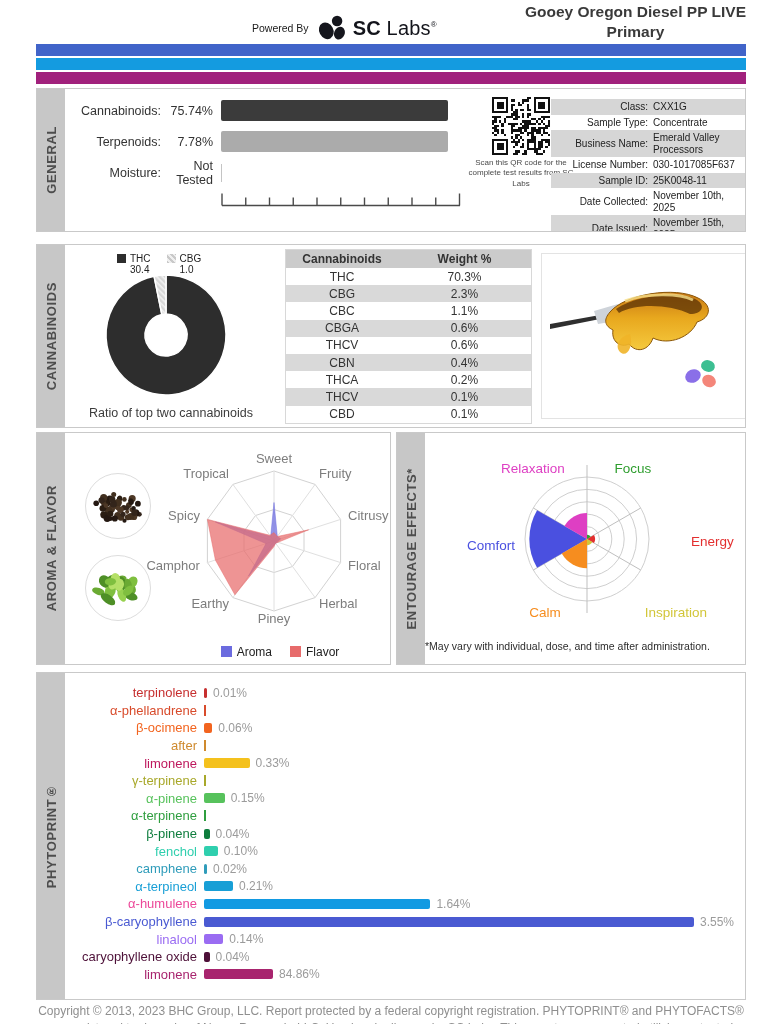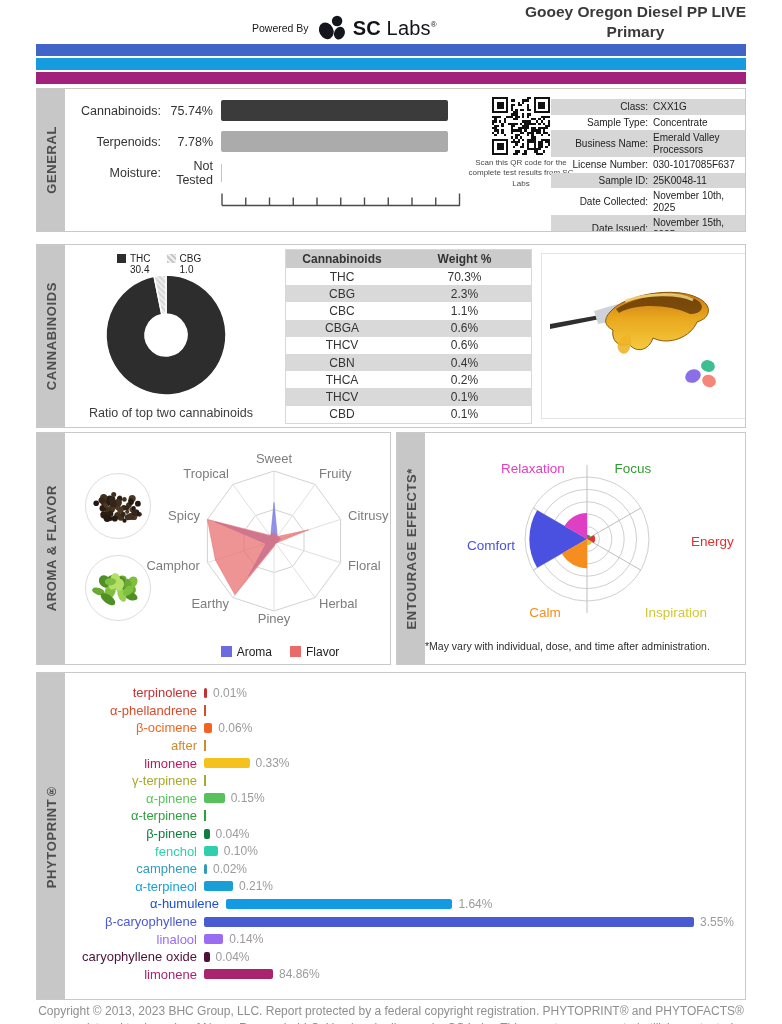--- a/index.html
+++ b/index.html
@@ -694,21 +694,21 @@
             <div class="tlabel" style="color: rgb(47, 156, 186);">camphene</div>
             <div class="tbar" style="width: 3px; background: rgb(47, 156, 186);"></div>
             <div class="tval">0.02%</div>
           </div>
           <div class="trow">
             <div class="tlabel" style="color: rgb(24, 159, 214);">α-terpineol</div>
             <div class="tbar" style="width: 29px; background: rgb(24, 159, 214);"></div>
             <div class="tval">0.21%</div>
           </div>
           <div class="trow">
-            <div class="tlabel" style="color: #1d4ed8; margin-left: 22px;">α-humulene</div>
+            <div class="tlabel" style="color: #ec4899;">α-humulene</div>
             <div class="tbar" style="width: 226.4px; background: rgb(18, 154, 226);"></div>
             <div class="tval">1.64%</div>
           </div>
           <div class="trow">
             <div class="tlabel" style="color: rgb(74, 90, 210);">β-caryophyllene</div>
             <div class="tbar" style="width: 490px; background: rgb(74, 90, 210);"></div>
             <div class="tval">3.55%</div>
           </div>
           <div class="trow">
             <div class="tlabel" style="color: rgb(154, 108, 242); text-align: right;">linalool</div>

